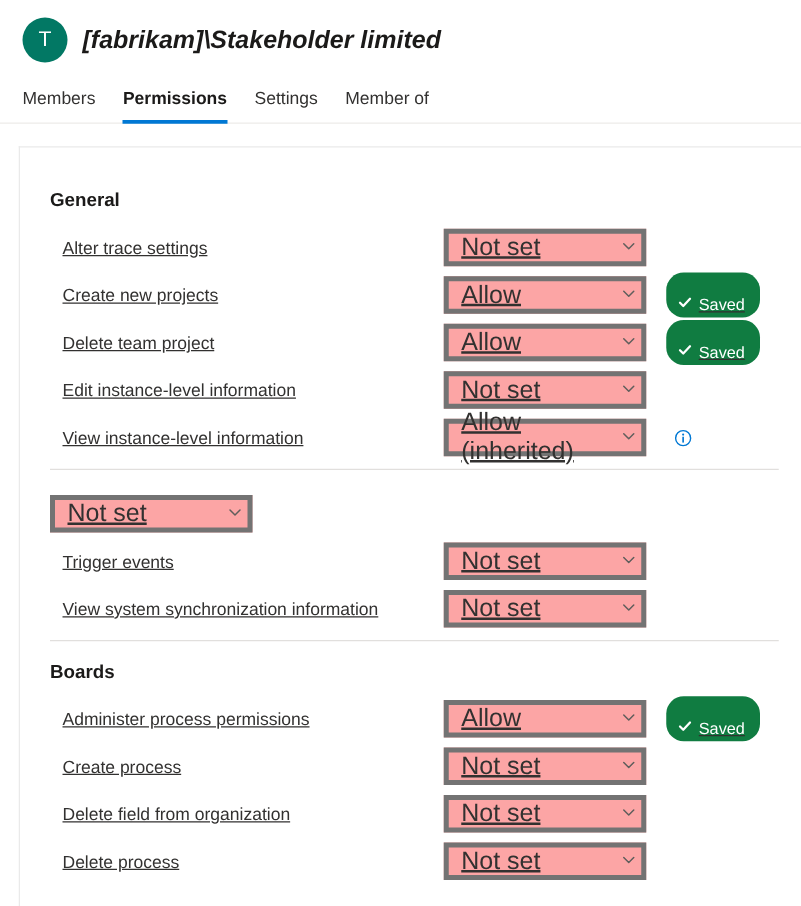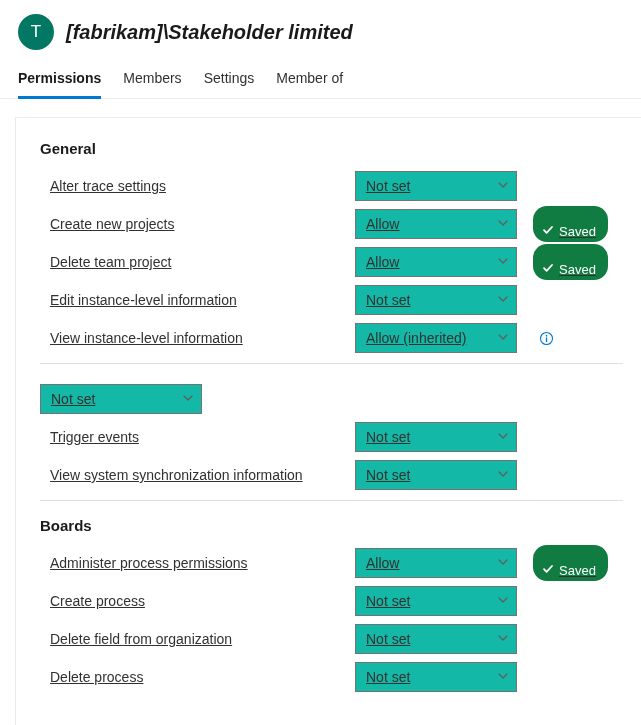--- a/index.html
+++ b/index.html
@@ -66,21 +66,21 @@
       padding: 18px 18px 12px 24px;
       border: 1px solid #eaeaea;
       border-right: none;
       border-bottom: none;
     }
     .section-title {
       font-size: 15px;
       font-weight: 600;
       color: #1b1a19;
       margin-bottom: 10px;
-      margin-top: 4px;
+      margin-top: 16px;
     }
     .section {
       border-bottom: 1px solid #e1dfdd;
       padding-bottom: 6px;
       margin-bottom: 16px;
     }
     .row {
       display: flex;
       align-items: center;
       min-height: 38px;
@@ -93,24 +93,24 @@
       font-size: 14px;
       color: #323130;
     }
     .select-wrap {
       position: relative;
       width: 162px;
     }
     .select-box {
       width: 100%;
       height: 30px;
-      border: 1px solid #737373;
-      background: #14b8a6;
+      border: 4px solid #737373;
+      background: #fca5a5;
       padding: 0 28px 0 10px;
-      font-size: 14px;
+      font-size: 20px;
       font-family: inherit;
       color: #323130;
       display: flex;
       align-items: center;
       cursor: pointer;
     }
     .chevron {
       position: absolute;
       right: 8px;
       top: 50%;
@@ -143,22 +143,22 @@
 <div class="header">
   <div class="avatar">
     <span>T</span>
   </div>
   <div class="title">
     <span class="org">[fabrikam]</span><span>\Stakeholder limited</span>
   </div>
 </div>
 
 <div class="tabs" id="tab-bar">
+    <div class="tab">Members</div>
     <div class="tab active">Permissions</div>
-    <div class="tab">Members</div>
     <div class="tab">Settings</div>
     <div class="tab">Member of</div>
   </div>
 
 <div class="panel" id="panel">
     <div class="section-title">General</div>
     <div class="section">
       <div class="row">
         <div class="row-label">Alter trace settings</div>
         <div class="select-wrap">

